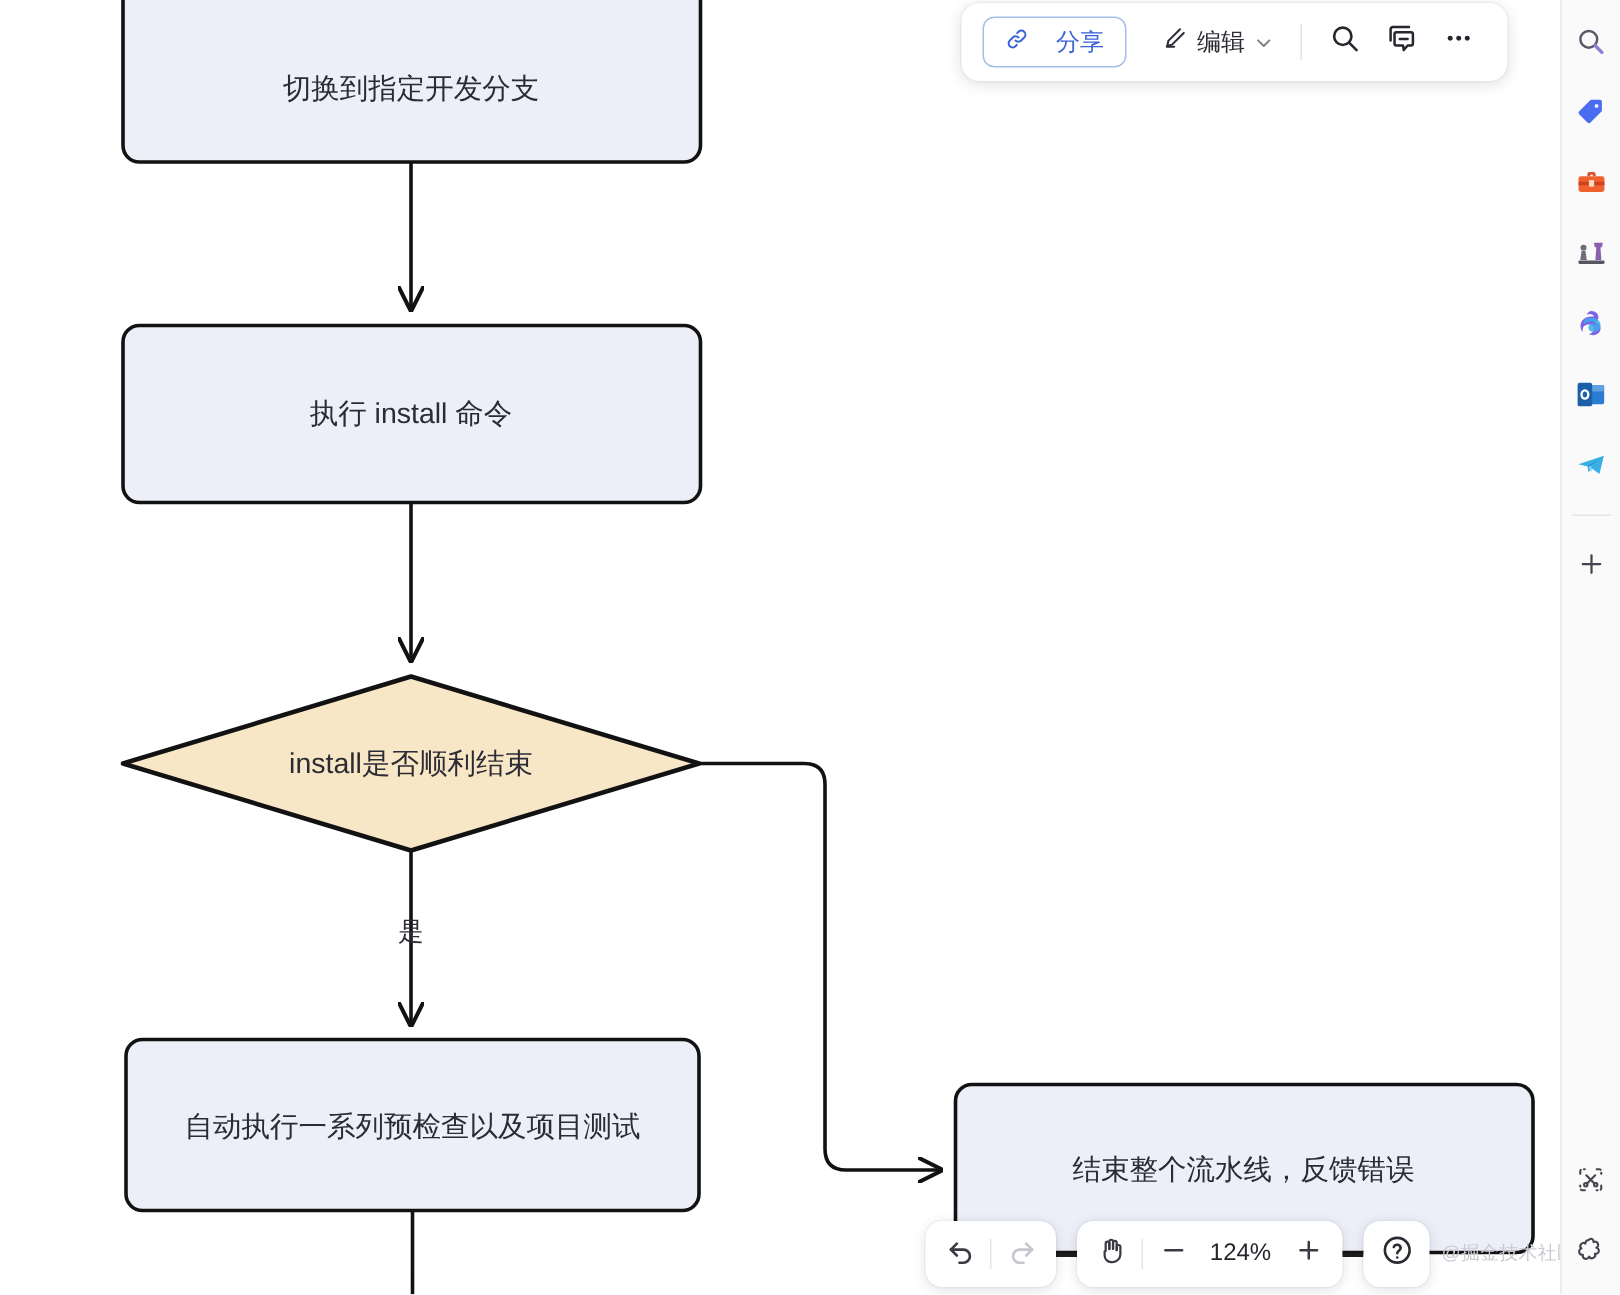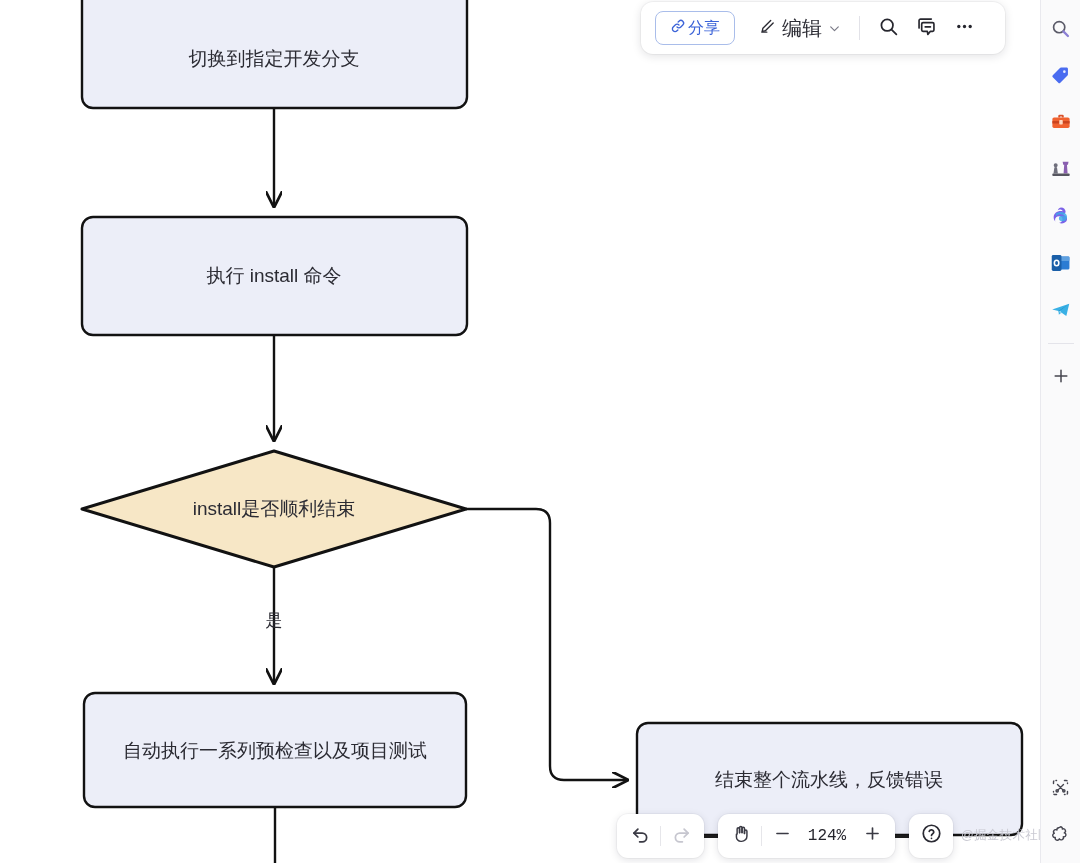--- a/index.html
+++ b/index.html
@@ -31,54 +31,53 @@
     position: absolute; left: 641px; top: 2px;
     width: 364px; height: 52px;
     background: #ffffff;
     border-radius: 12px;
     box-shadow: 0 2px 10px rgba(20,20,40,.13), 0 0 0 1px rgba(0,0,0,.035);
     display: flex; align-items: center;
     padding: 0 14px;
     gap: 2px;
   }
   .share-btn {
-    display: flex; align-items: center; gap: 2px;
+    display: flex; align-items: center; gap: 18px;
     height: 34px; padding: 0 14px;
     border: 1px solid #a9bdea;
     border-radius: 8px;
     color: #3b63d8;
     font-size: 16px;
     cursor: pointer;
     background: #fff;
     white-space: nowrap;
   }
   .edit-btn {
     display: flex; align-items: center; gap: 6px;
     height: 34px; padding: 0 8px 0 12px;
     margin-left: 10px;
     border-radius: 8px;
     color: #2c2c34;
-    font-size: 20px;
+    font-size: 16px;
     cursor: pointer;
     white-space: nowrap;
     justify-content: space-between;
   }
   .tb-sep { width: 1px; height: 24px; background: #e2e2e8; margin: 0 8px; }
   .icon-btn {
     width: 36px; height: 36px;
     display: flex; align-items: center; justify-content: center;
     border-radius: 8px; cursor: pointer;
   }
 
   
   #bottom-bar {
     position: absolute; left: 617px; top: 813px;
     display: flex; align-items: center;
     height: 46px;
-    font-family: Liberation Mono, monospace;
   }
   .bar-group {
     background: #ffffff;
     border-radius: 11px;
     box-shadow: 0 2px 9px rgba(20,20,40,.12), 0 0 0 1px rgba(0,0,0,.03);
     display: flex; align-items: center;
     height: 44px;
     padding: 0 6px;
   }
   .bar-link { width: 14px; height: 3px; background: #1c1c1c; }

